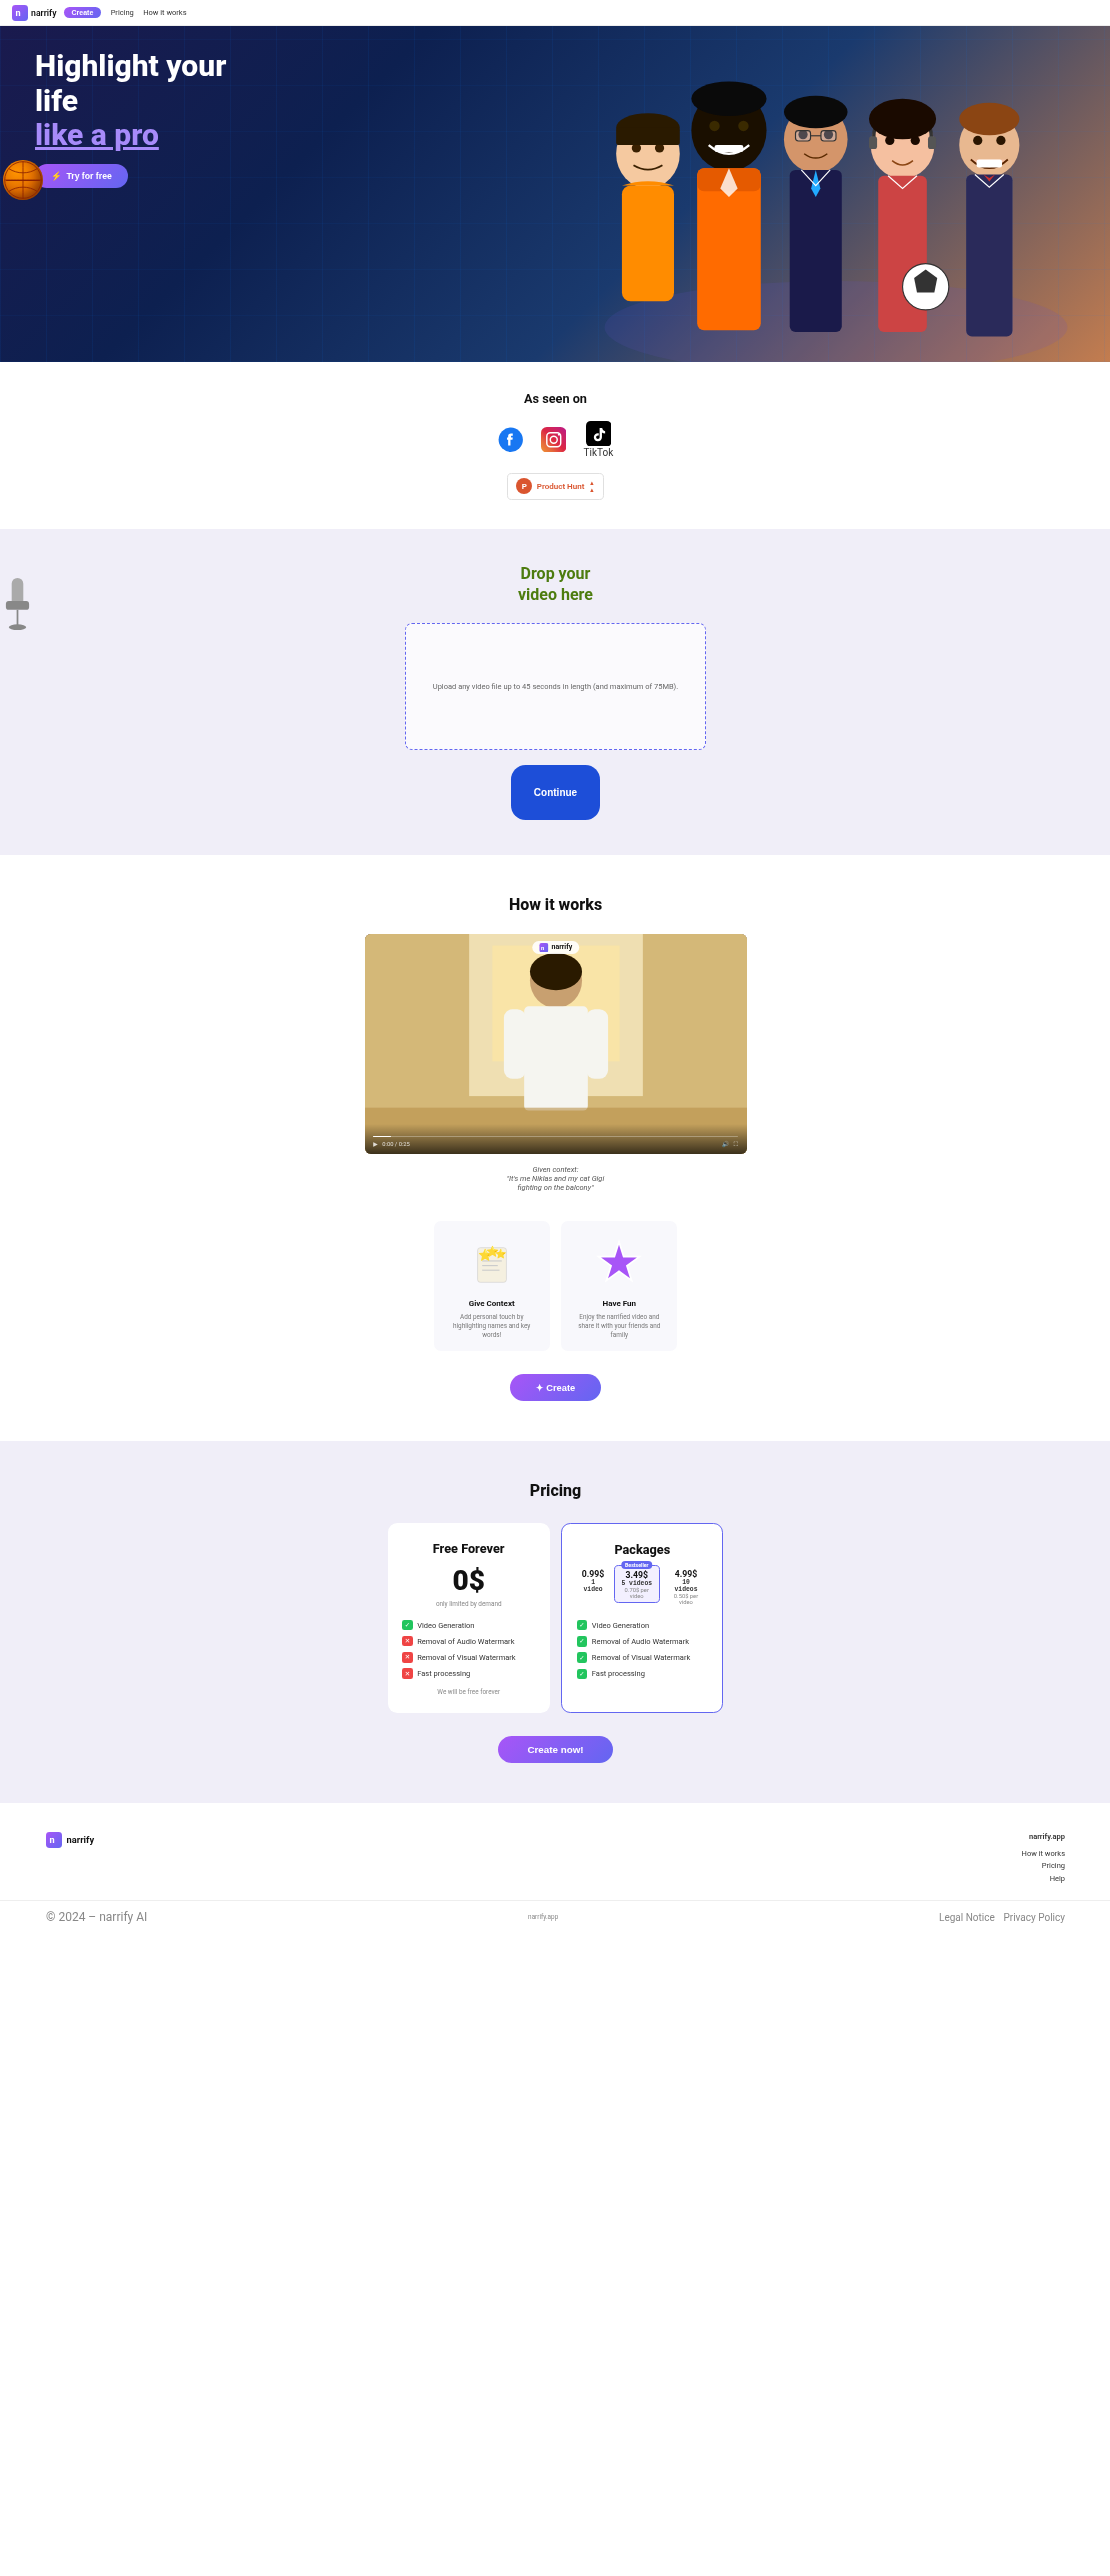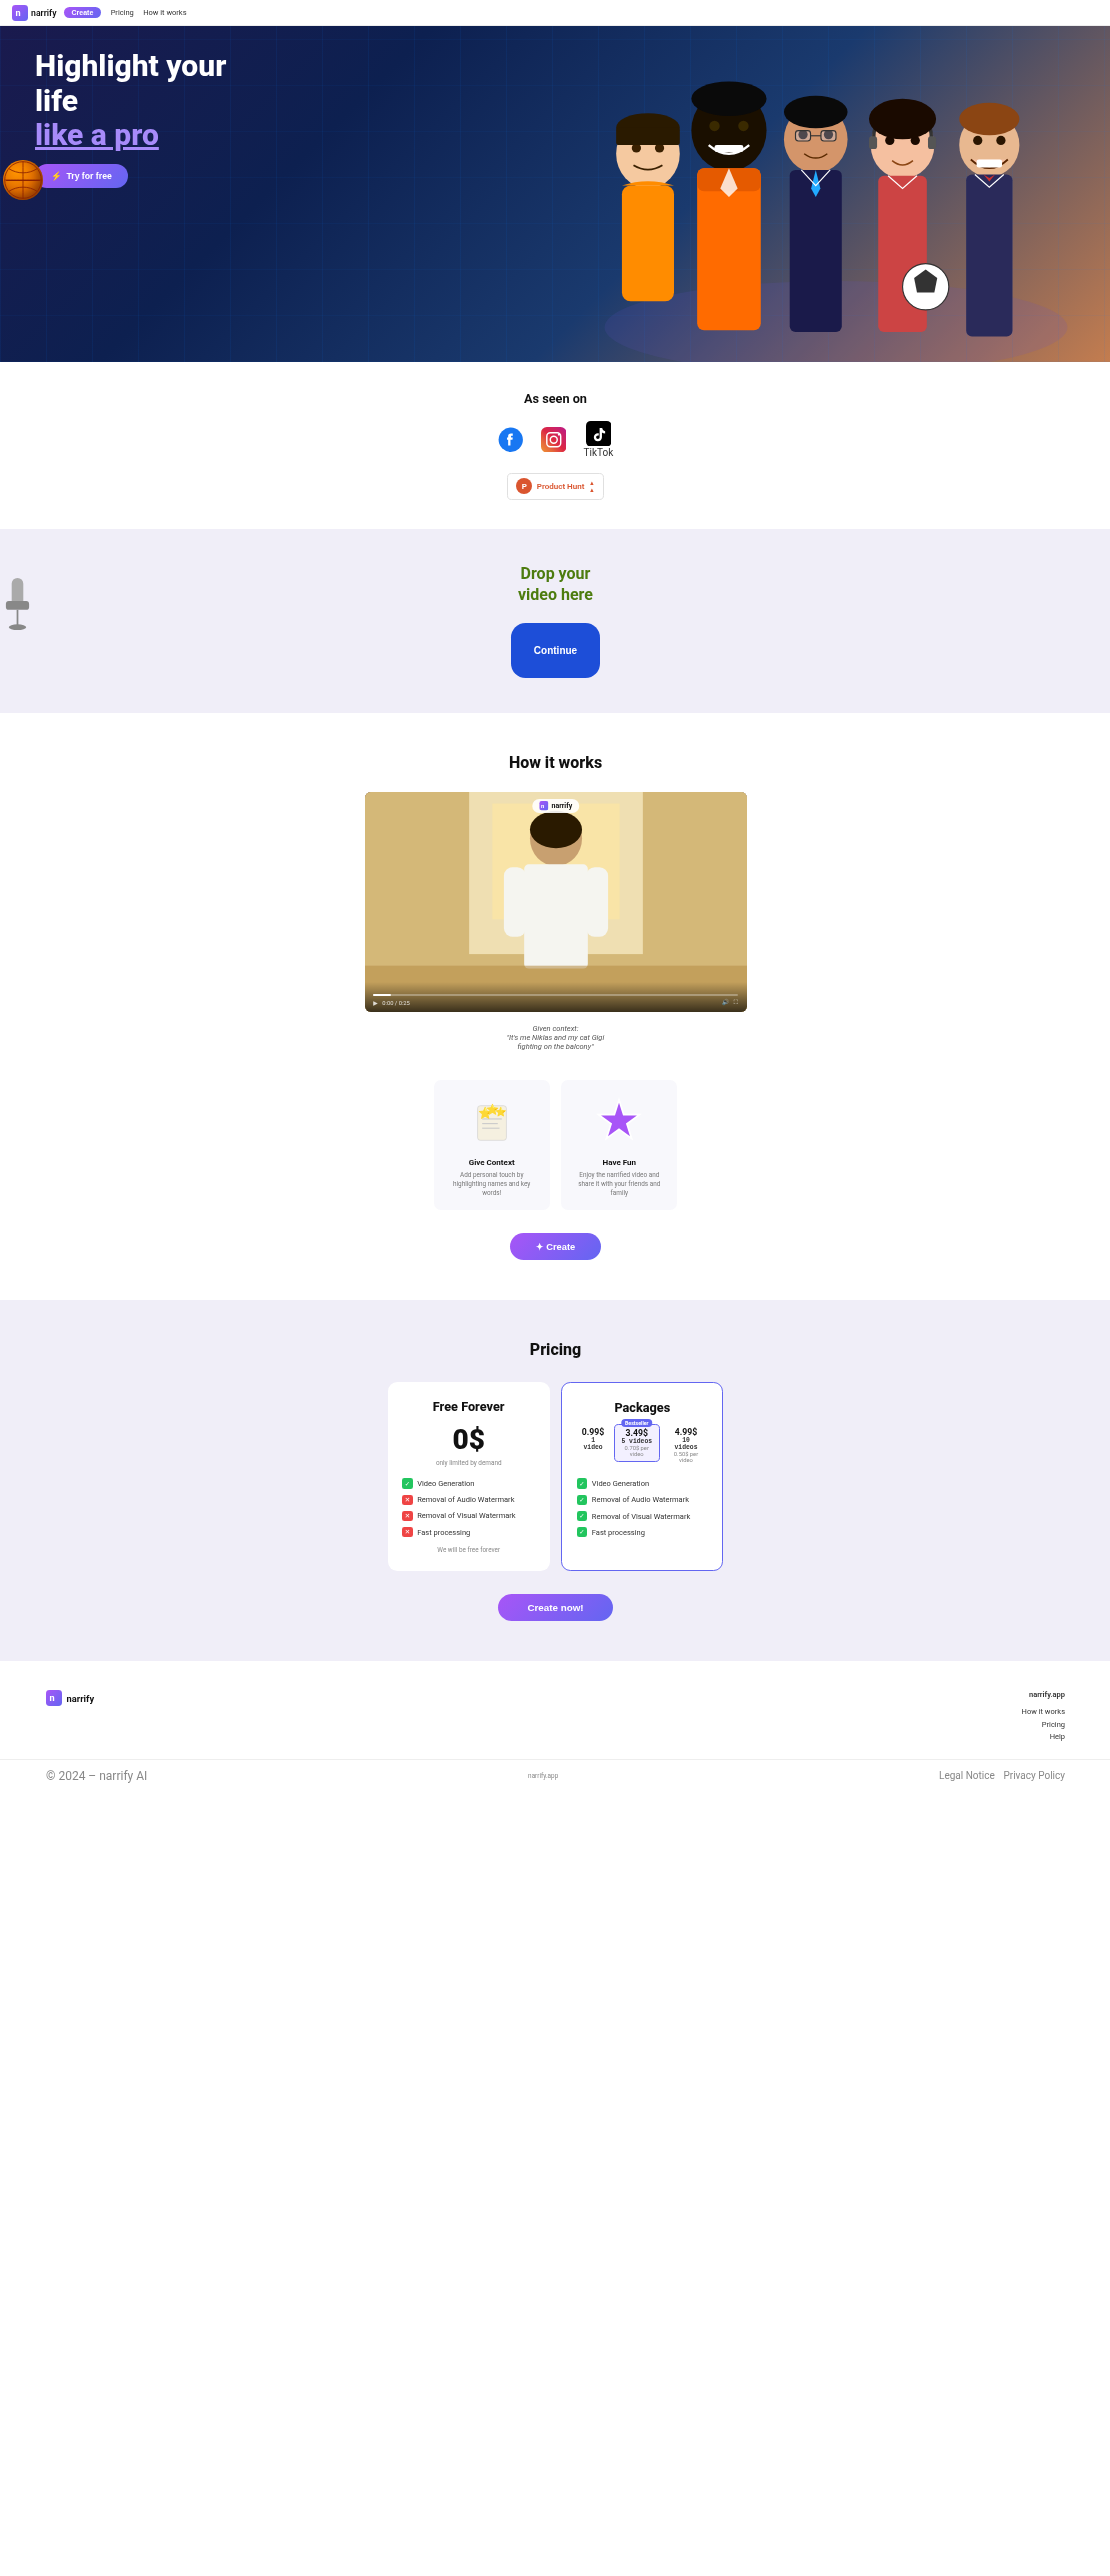--- a/index.html
+++ b/index.html
@@ -779,20 +779,23 @@
       <rect x="20" y="5" width="20" height="50" rx="10" fill="#aaa"></rect>
       <rect x="10" y="45" width="40" height="15" rx="5" fill="#888"></rect>
       <line x1="30" y1="60" x2="30" y2="90" stroke="#888" stroke-width="3"></line>
       <ellipse cx="30" cy="90" rx="15" ry="5" fill="#888"></ellipse>
     </svg>
   </div>
   <div class="content-center">
     <h2 class="drop-video-title">
       Drop your<br>video here
     </h2>
+    <div class="drop-zone">
+      <p class="drop-zone-text">Upload any video file up to 45 seconds in length (and maximum of 75MB).</p>
+    </div>
     <button class="continue-btn">Continue</button>
   </div>
 </section>
 
 <section class="how-it-works">
   <div style="max-width:405px; margin:0 auto;">
     <h2 class="how-title">How it works</h2>
     
     
     <div class="video-container">

